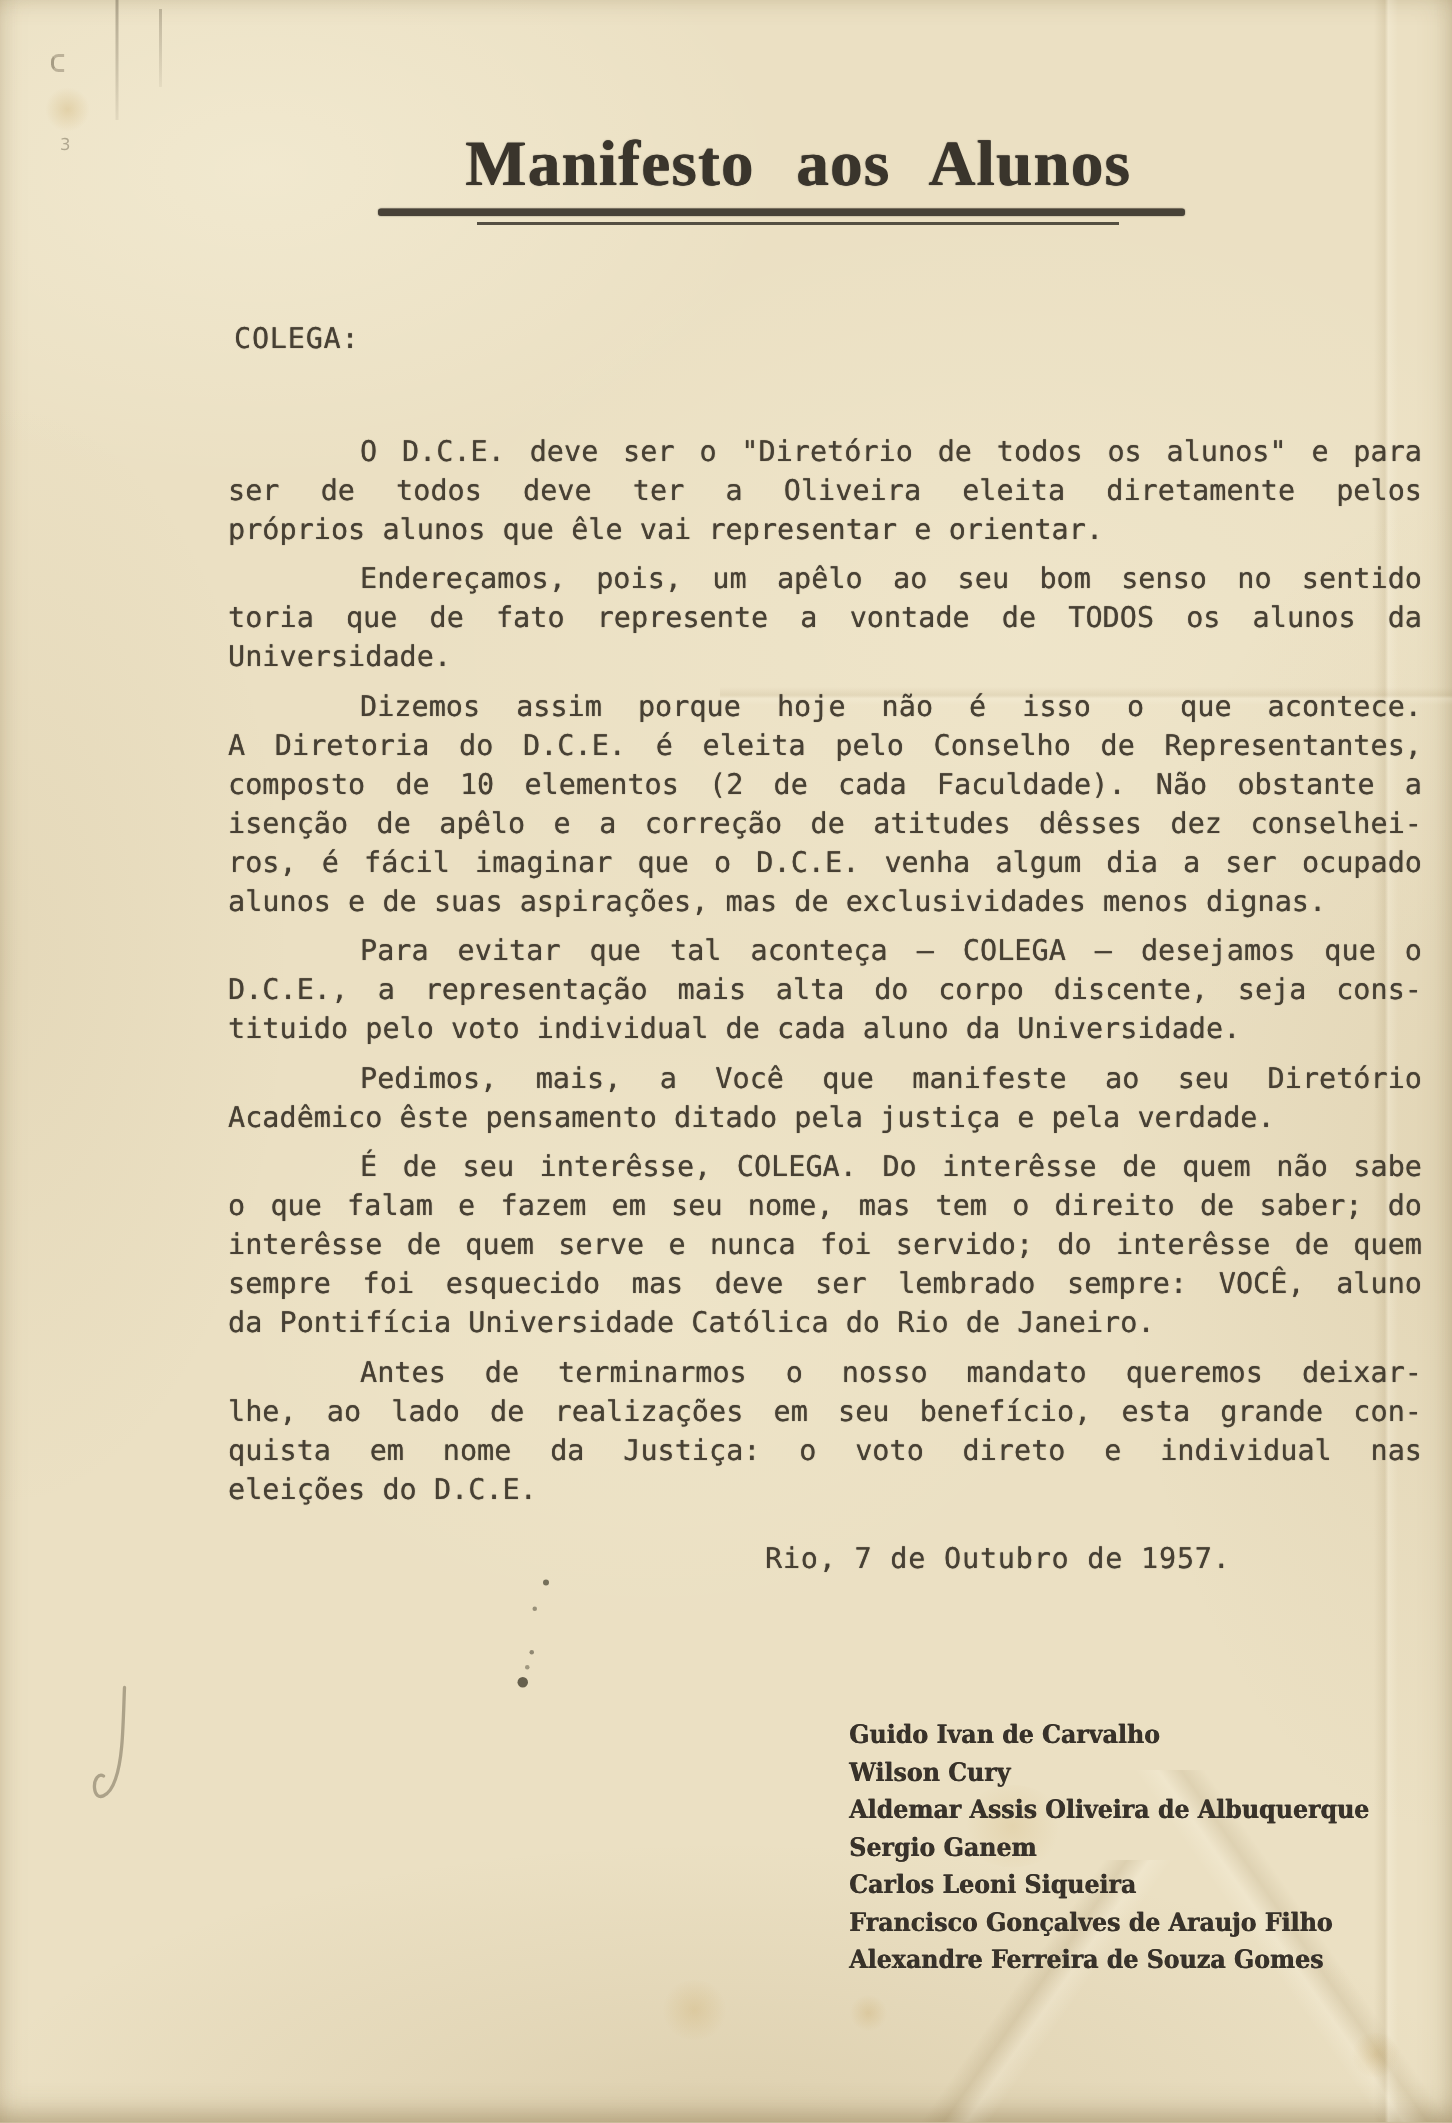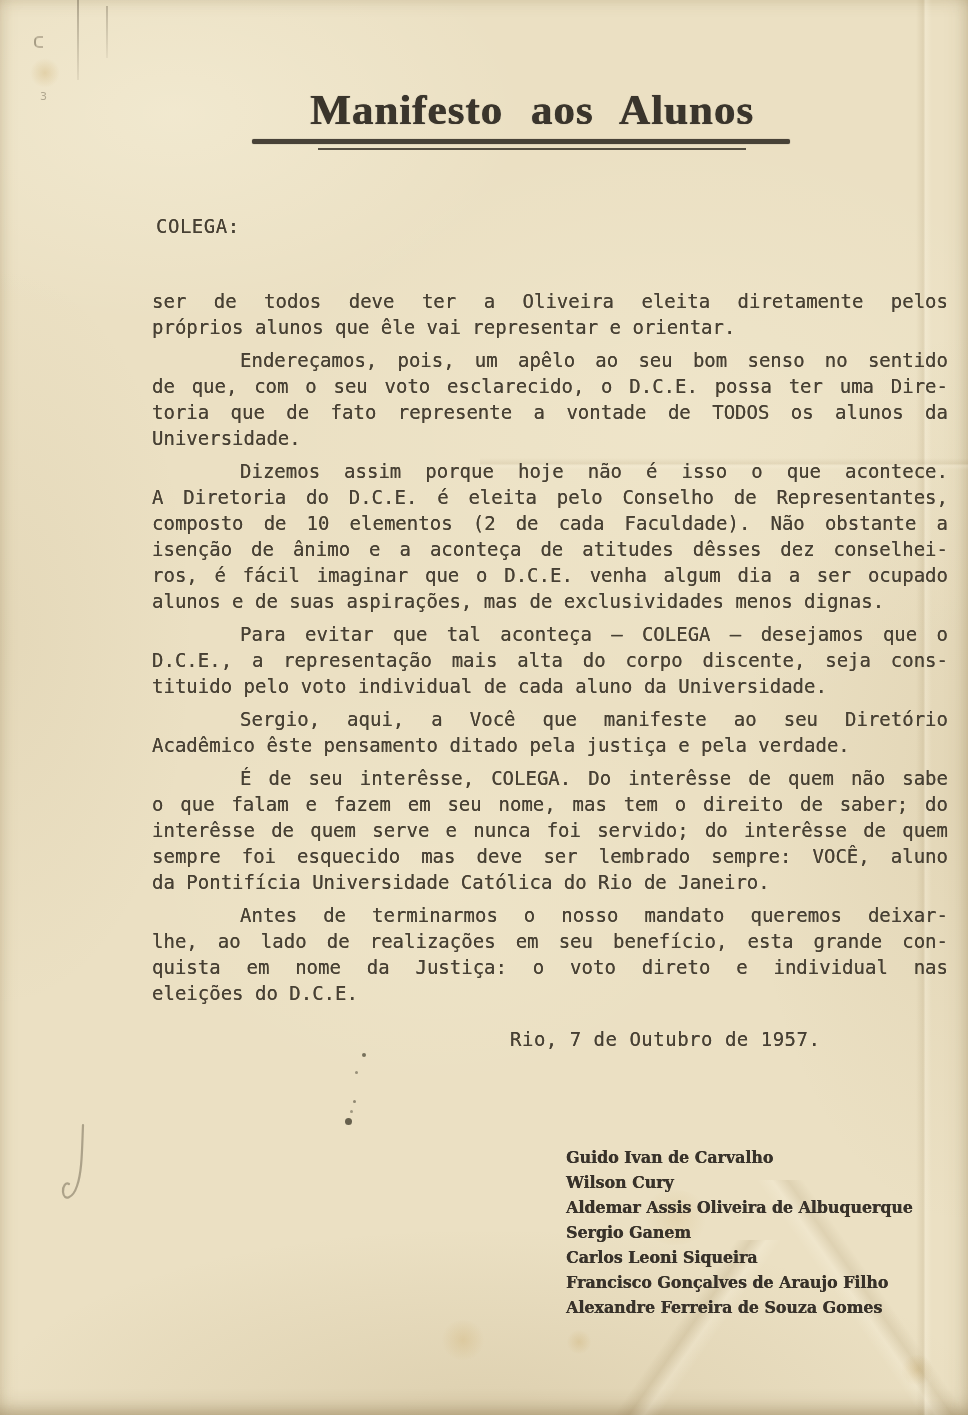--- a/index.html
+++ b/index.html
@@ -144,44 +144,44 @@
   <div class="artifact crease-d1"></div>
   <div class="artifact crease-d2"></div>
 
   <h1 class="title">Manifesto aos Alunos</h1>
   <div class="rule rule-thick"></div>
   <div class="rule rule-thin"></div>
 
   <div class="salutation">COLEGA:</div>
   <div class="body">
       <div class="para">
+        <div class="line first">O D.C.E. deve ser o "Diretório de todos os alunos" e para</div>
         <div class="line">ser de todos deve ter a Oliveira eleita diretamente pelos</div>
         <div class="line last">próprios alunos que êle vai representar e orientar.</div>
       </div>
       <div class="para">
         <div class="line first">Endereçamos, pois, um apêlo ao seu bom senso no sentido</div>
-        <div class="line">de que, com o seu voto esclarecido, o D.C.E. possa ter uma Dire-</div>
         <div class="line">toria que de fato represente a vontade de TODOS os alunos da</div>
         <div class="line last">Universidade.</div>
       </div>
       <div class="para">
         <div class="line first">Dizemos assim porque hoje não é isso o que acontece.</div>
         <div class="line">A Diretoria do D.C.E. é eleita pelo Conselho de Representantes,</div>
         <div class="line">composto de 10 elementos (2 de cada Faculdade). Não obstante a</div>
-        <div class="line">isenção de ânimo e a aconteça de atitudes dêsses dez conselhei-</div>
+        <div class="line">isenção de apêlo e a correção de atitudes dêsses dez conselhei-</div>
         <div class="line">ros, é fácil imaginar que o D.C.E. venha algum dia a ser ocupado</div>
         <div class="line last">alunos e de suas aspirações, mas de exclusividades menos dignas.</div>
       </div>
       <div class="para">
         <div class="line first">Para evitar que tal aconteça — COLEGA — desejamos que o</div>
         <div class="line">D.C.E., a representação mais alta do corpo discente, seja cons-</div>
         <div class="line last">tituido pelo voto individual de cada aluno da Universidade.</div>
       </div>
       <div class="para">
-        <div class="line first">Sergio, aqui, a Você que manifeste ao seu Diretório</div>
+        <div class="line first">Pedimos, mais, a Você que manifeste ao seu Diretório</div>
         <div class="line last">Acadêmico êste pensamento ditado pela justiça e pela verdade.</div>
       </div>
       <div class="para">
         <div class="line first">É de seu interêsse, COLEGA. Do interêsse de quem não sabe</div>
         <div class="line">o que falam e fazem em seu nome, mas tem o direito de saber; do</div>
         <div class="line">interêsse de quem serve e nunca foi servido; do interêsse de quem</div>
         <div class="line">sempre foi esquecido mas deve ser lembrado sempre: VOCÊ, aluno</div>
         <div class="line last">da Pontifícia Universidade Católica do Rio de Janeiro.</div>
       </div>
       <div class="para">

